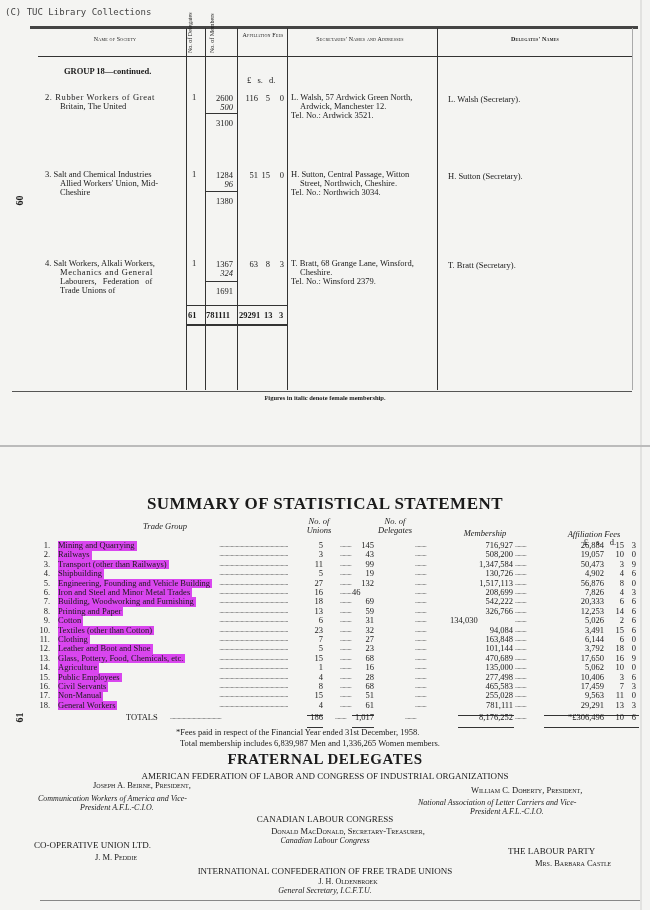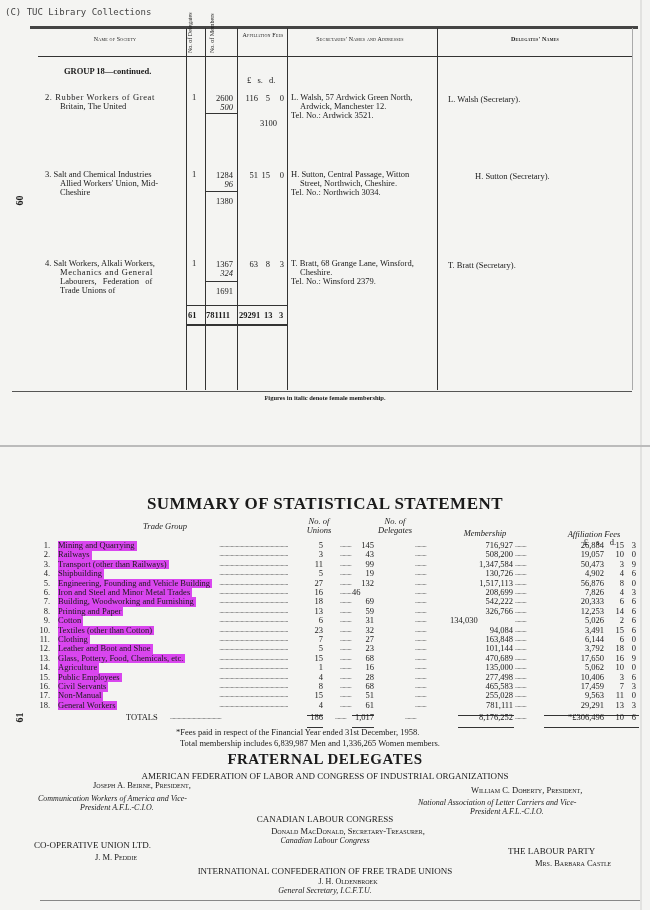--- a/index.html
+++ b/index.html
@@ -62,21 +62,21 @@
     <span>d.</span>
   </div>
 
   <div data-name="society-row">
     <div class="txt" style="left:45px;top:93px;width:138px;text-align:justify;letter-spacing:0.6px;" data-name="society-name">2. Rubber Workers of Great</div>
     <div class="txt" style="left:60px;top:102px;" data-name="society-name-cont">Britain, The United</div>
     <div class="txt" style="left:192px;top:93px;" data-name="delegate-count">1</div>
     <div class="num" style="left:205px;top:93px;width:28px;" data-name="member-count">2600</div>
     <div class="num it" style="left:205px;top:102px;width:28px;" data-name="female-member-count">500</div>
     <div class="hl" style="left:205px;top:113px;width:32px;" data-name="subtotal-rule"></div>
-    <div class="num" style="left:205px;top:118px;width:28px;padding-left:44px;" data-name="member-total">3100</div>
+    <div class="num" style="left:205px;top:118px;width:28px;" data-name="member-total">3100</div>
     <div class="num" style="left:238px;top:93px;width:20px;" data-name="fee-pounds">116</div>
     <div class="num" style="left:258px;top:93px;width:12px;" data-name="fee-shillings">5</div>
     <div class="num" style="left:272px;top:93px;width:12px;" data-name="fee-pence">0</div>
     <div class="txt" style="left:291px;top:93px;" data-name="secretary-address">L. Walsh, 57 Ardwick Green North,</div>
     <div class="txt" style="left:300px;top:102px;" data-name="secretary-address-cont">Ardwick, Manchester 12.</div>
     <div class="txt" style="left:291px;top:111px;" data-name="secretary-phone">Tel. No.: Ardwick 3521.</div>
     <div class="txt" style="left:448px;top:95px;" data-name="delegate-name">L. Walsh (Secretary).</div>
   </div>
 
   <div data-name="society-row">
@@ -87,21 +87,21 @@
     <div class="num" style="left:205px;top:170px;width:28px;" data-name="member-count">1284</div>
     <div class="num it" style="left:205px;top:179px;width:28px;" data-name="female-member-count">96</div>
     <div class="hl" style="left:205px;top:191px;width:32px;" data-name="subtotal-rule"></div>
     <div class="num" style="left:205px;top:196px;width:28px;" data-name="member-total">1380</div>
     <div class="num" style="left:238px;top:170px;width:20px;" data-name="fee-pounds">51</div>
     <div class="num" style="left:258px;top:170px;width:12px;" data-name="fee-shillings">15</div>
     <div class="num" style="left:272px;top:170px;width:12px;" data-name="fee-pence">0</div>
     <div class="txt" style="left:291px;top:170px;" data-name="secretary-address">H. Sutton, Central Passage, Witton</div>
     <div class="txt" style="left:300px;top:179px;" data-name="secretary-address-cont">Street, Northwich, Cheshire.</div>
     <div class="txt" style="left:291px;top:188px;" data-name="secretary-phone">Tel. No.: Northwich 3034.</div>
-    <div class="txt" style="left:448px;top:172px;margin-left:27px;" data-name="delegate-name">H. Sutton (Secretary).</div>
+    <div class="txt" style="left:448px;top:172px;" data-name="delegate-name">H. Sutton (Secretary).</div>
   </div>
 
   <div data-name="society-row">
     <div class="txt" style="left:45px;top:259px;width:138px;" data-name="society-name">4. Salt Workers, Alkali Workers,</div>
     <div class="txt" style="left:60px;top:268px;letter-spacing:0.6px;" data-name="society-name-cont">Mechanics and General</div>
     <div class="txt" style="left:60px;top:277px;word-spacing:4px;" data-name="society-name-cont">Labourers, Federation of</div>
     <div class="txt" style="left:60px;top:286px;" data-name="society-name-cont">Trade Unions of</div>
     <div class="txt" style="left:192px;top:259px;" data-name="delegate-count">1</div>
     <div class="num" style="left:205px;top:259px;width:28px;" data-name="member-count">1367</div>
     <div class="num it" style="left:205px;top:268px;width:28px;" data-name="female-member-count">324</div>

